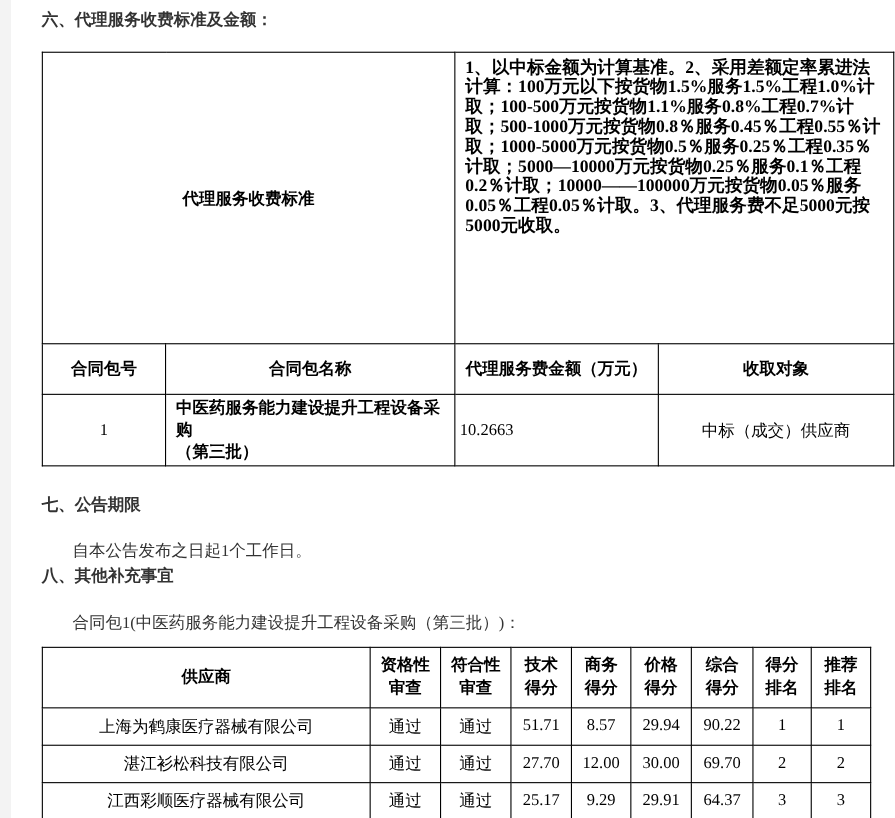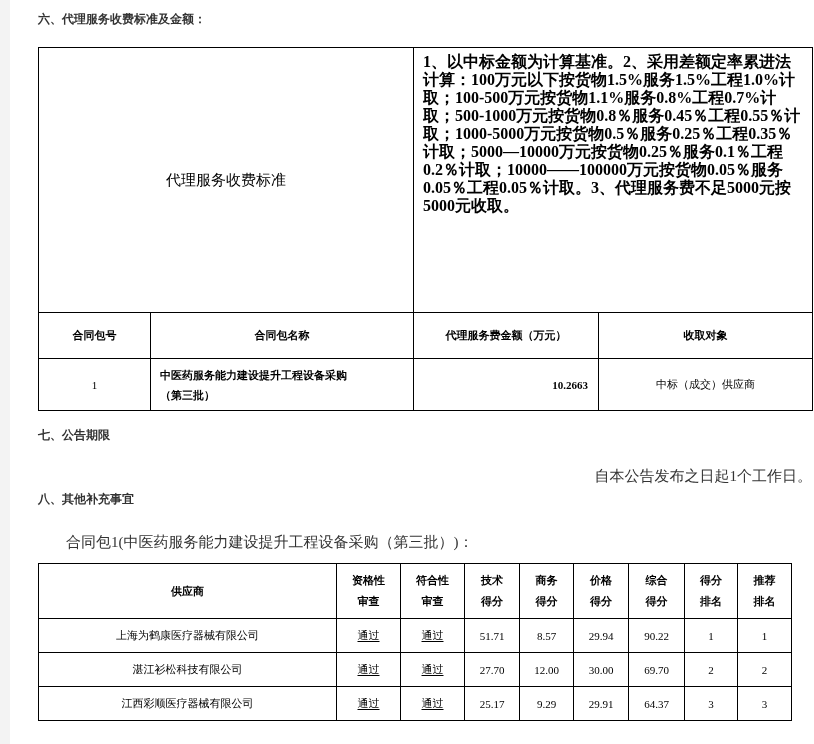--- a/index.html
+++ b/index.html
@@ -17,54 +17,54 @@
     left: 0; top: 0;
     width: 10px; height: 744px;
     background: #f3f3f3;
   }
   .content {
     position: absolute;
     left: 38px; top: 0;
     width: 774px;
   }
   .sec-heading {
-    font-size: 12px;
+    font-size: 15px;
     font-weight: bold;
     color: #333333;
     line-height: 16px;
   }
   .h6 { margin-top: 11px; }
-  .h7 { margin-top: 16px; }
+  .h7 { margin-top: 28px; }
   .h8 { margin-top: 7px; }
   .para {
     font-size: 15px;
     color: #333333;
     margin-left: 28px;
     line-height: 16px;
   }
-  .p7 { margin-top: 25px; text-align: right; }
+  .p7 { margin-top: 25px; }
   .p8 { margin-top: 27px; }
   table {
     border-collapse: collapse;
     table-layout: fixed;
   }
   .fee-table { width: 774px; margin-top: 20px; }
   .supplier-table { width: 753px; margin-top: 13px; }
   td, th {
     border: 1px solid #000000;
-    font-size: 11px;
+    font-size: 15px;
     font-weight: normal;
     text-align: center;
     vertical-align: middle;
     padding: 2px 4px;
     box-sizing: border-box;
     overflow: hidden;
   }
   .fee-standard-label {
-    font-weight: normal;
+    font-weight: bold;
     font-size: 15px;
   }
   .fee-standard-text {
     text-align: left;
     vertical-align: top;
     font-weight: bold;
     font-size: 16px;
     line-height: 18px;
     padding: 5px 9px 4px 9px;
   }
@@ -72,29 +72,29 @@
   .row-standard { height: 265px; }
   .row-fee-head { height: 46px; }
   .row-fee-data { height: 52px; }
   .cell-pkg-name {
     text-align: left;
     padding-left: 9px;
     white-space: pre-line;
     line-height: 20px;
     font-weight: bold;
   }
-  .cell-amount { text-align: right; padding-right: 10px; font-weight: bold; }
+  .cell-amount { text-align: left; padding-right: 10px; }
   .supplier-table th {
     font-weight: bold;
     white-space: pre-line;
     line-height: 21px;
   }
   .row-sup-head { height: 55px; }
   .row-sup { height: 34px; }
-  .pass { text-decoration: underline; text-underline-offset: 2px; }
+  .pass { text-underline-offset: 2px; }
 </style>
 </head>
 <body>
 
 <div class="left-strip"></div>
 
 <div class="content">
 
   <div class="sec-heading h6">六、代理服务收费标准及金额：</div>
 

